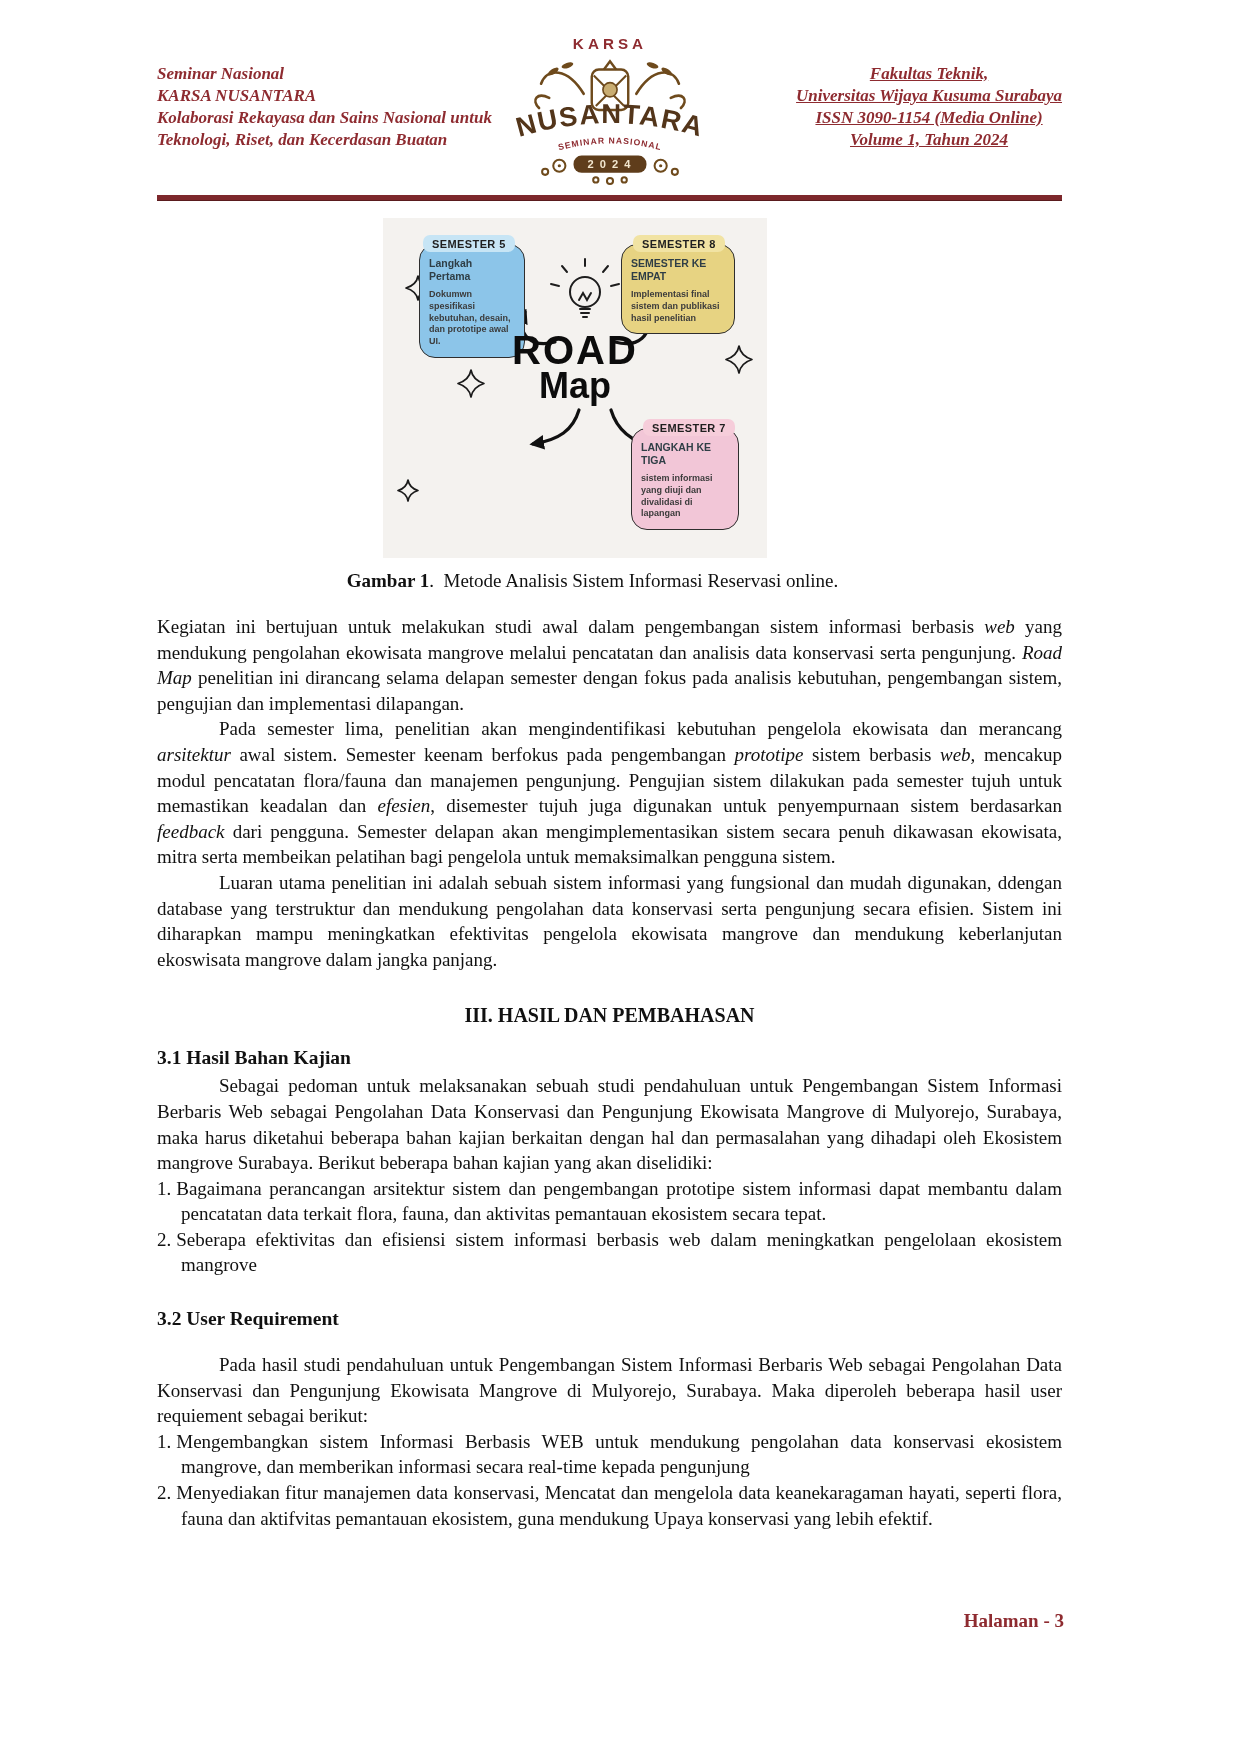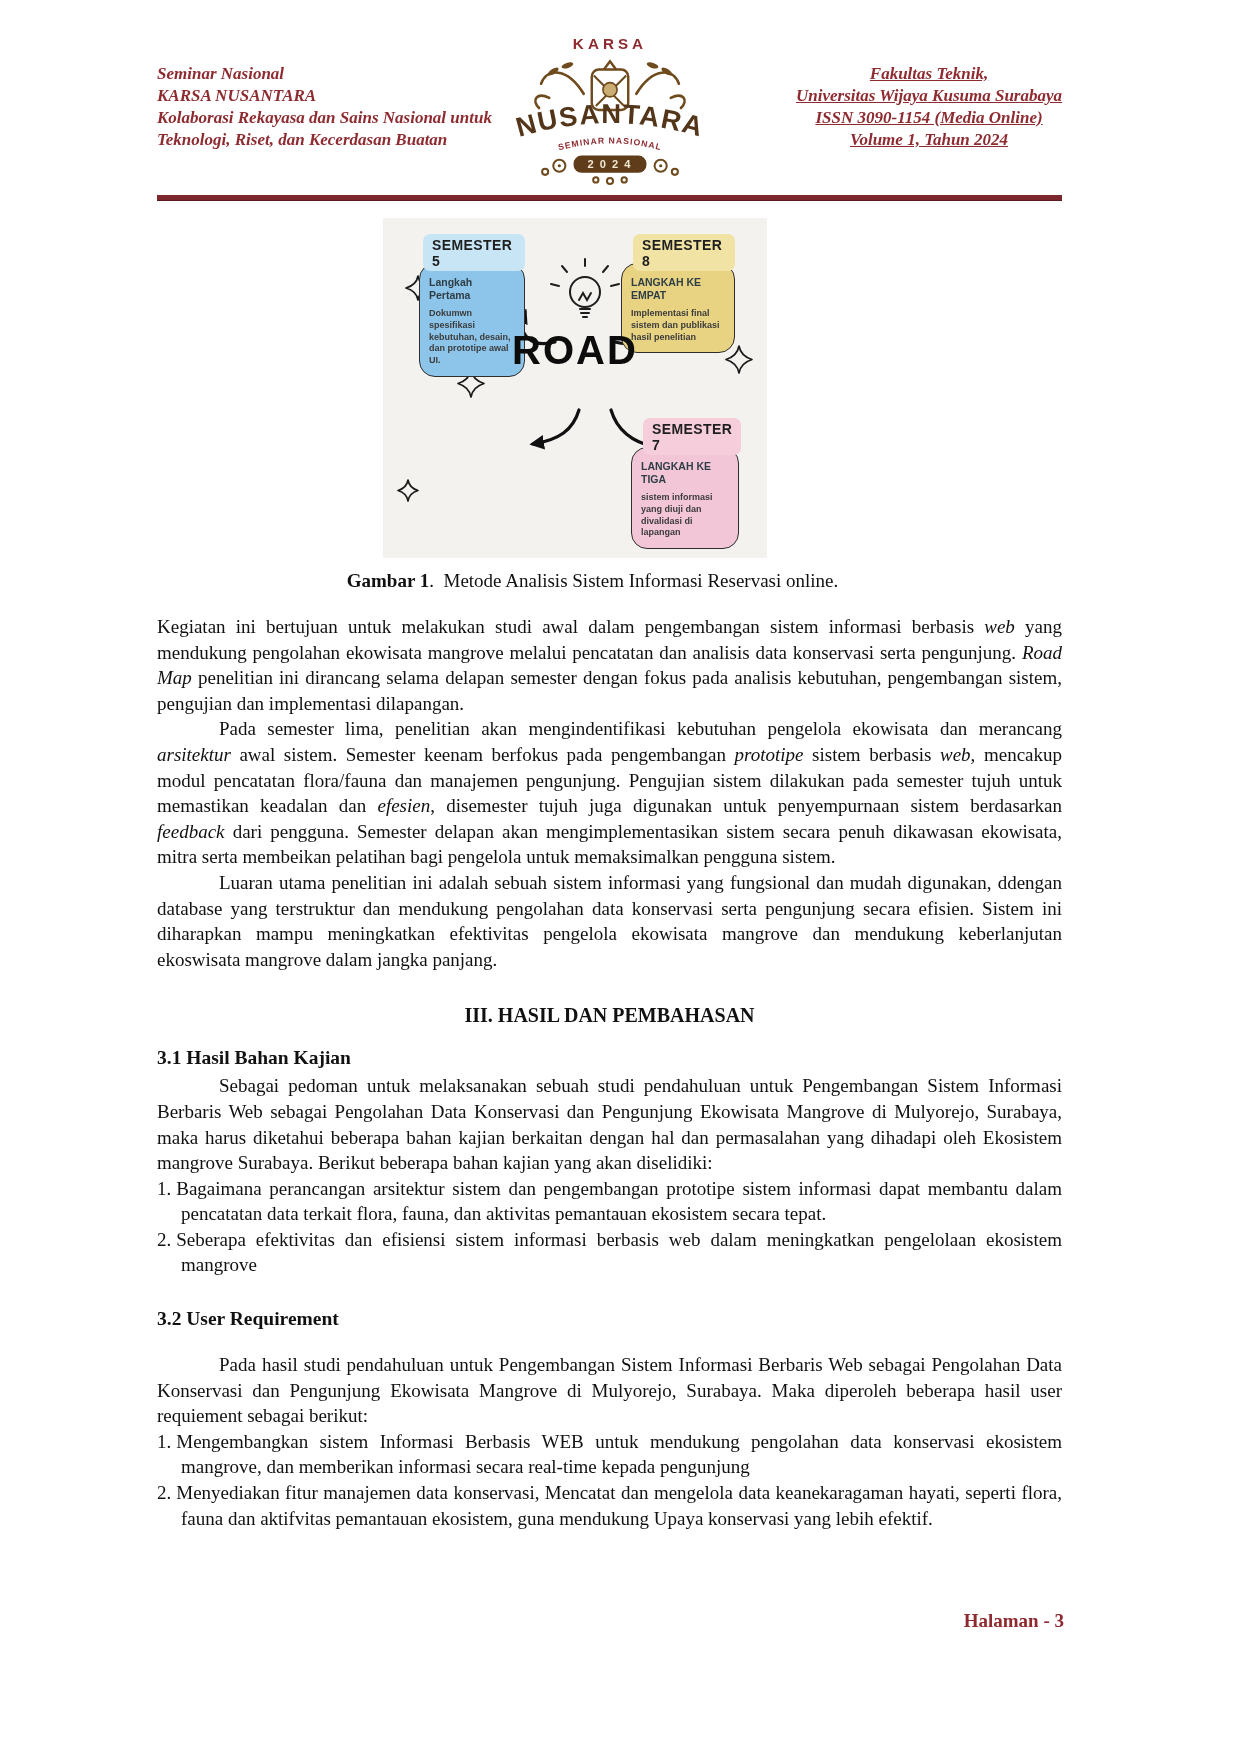--- a/index.html
+++ b/index.html
@@ -15,21 +15,21 @@
              font-size:17px;line-height:22px;color:#8e2b30;white-space:nowrap;text-decoration:underline;}
   .logo{position:absolute;left:50%;top:-22px;transform:translateX(-50%);width:210px;height:152px;}
   .rule{height:5px;background:#7d282c;margin-top:22px;border-bottom:1px solid #5a1b1e;}
 
   
   .fig-wrap{width:384px;margin-left:226px;margin-top:17px;}
   .fig{position:relative;width:384px;height:340px;background:#f4f2ef;}
   .fig-svg{position:absolute;left:0;top:0;z-index:1;}
   .sem{position:absolute;font-family:"Liberation Sans",sans-serif;z-index:2;}
   .pill{position:relative;z-index:3;display:inline-block;margin-left:12px;padding:3px 9px 2px;
-        border-radius:7px;font-weight:bold;font-size:14px;letter-spacing:.4px;color:#1f1f1f;}
+        border-radius:7px;font-weight:bold;font-size:11px;letter-spacing:.4px;color:#1f1f1f;}
   .bx{margin-top:-8px;border:1.6px solid #2e2e2e;border-radius:16px;padding:12px 9px 9px;color:#333;}
   .bx .t{font-weight:bold;font-size:10.5px;line-height:1.2;color:#2f3e46;}
   .bx .b{font-weight:bold;font-size:9px;line-height:1.3;margin-top:7px;color:#3c3c3c;}
   .s5 .pill{background:#c7e5f5;} .s5 .bx{background:#8cc5e9;margin-left:8px;}
   .s8 .pill{background:#f1e3a3;} .s8 .bx{background:#e7d382;}
   .s6 .pill{background:#e4efd5;} .s6 .bx{background:#b6d28d;}
   .s7 .pill{background:#f6cdda;} .s7 .bx{background:#f2c6d7;}
   .s5{left:28px;top:16px;width:114px;}
   .s8{left:238px;top:16px;width:114px;}
   .s6{left:32px;top:196px;width:108px;}
@@ -159,34 +159,35 @@
         <div class="sem s5">
           <div class="pill">SEMESTER 5</div>
           <div class="bx">
             <div class="t">Langkah Pertama</div>
             <div class="b">Dokumwn spesifikasi kebutuhan, desain, dan prototipe awal UI.</div>
           </div>
         </div>
         <div class="sem s8">
           <div class="pill">SEMESTER 8</div>
           <div class="bx">
-            <div class="t">LANGKAH KE EMPAT</div>
+            <div class="t">SEMESTER KE EMPAT</div>
             <div class="b">Implementasi final sistem dan publikasi hasil penelitian</div>
           </div>
         </div>
         <div class="sem s7">
           <div class="pill">SEMESTER 7</div>
           <div class="bx">
             <div class="t">LANGKAH KE TIGA</div>
             <div class="b">sistem informasi yang diuji dan divalidasi di lapangan</div>
           </div>
         </div>
 
         <div class="road">
           <div class="r1">ROAD</div>
+          <div class="r2">Map</div>
         </div>
       </div>
     </div>
 
     <div class="caption">
       <b>Gambar 1</b><span>.&nbsp; Metode Analisis Sistem Informasi Reservasi online.</span>
     </div>
 
     <div class="para p1"><span>Kegiatan ini bertujuan untuk melakukan studi awal dalam pengembangan sistem informasi berbasis </span><i>web</i><span> yang mendukung pengolahan ekowisata mangrove melalui pencatatan dan analisis data konservasi serta pengunjung. </span><i>Road Map</i><span> penelitian ini dirancang selama delapan semester dengan fokus pada analisis kebutuhan, pengembangan sistem, pengujian dan implementasi dilapangan.</span></div>
     <div class="para ind"><span>Pada semester lima, penelitian akan mengindentifikasi kebutuhan pengelola ekowisata dan merancang </span><i>arsitektur</i><span> awal sistem. Semester keenam berfokus pada pengembangan </span><i>prototipe</i><span> sistem berbasis </span><i>web,</i><span> mencakup modul pencatatan flora/fauna dan manajemen pengunjung. Pengujian sistem dilakukan pada semester tujuh untuk memastikan keadalan dan </span><i>efesien</i><span>, disemester tujuh juga digunakan untuk penyempurnaan sistem berdasarkan </span><i>feedback</i><span> dari pengguna. Semester delapan akan mengimplementasikan sistem secara penuh dikawasan ekowisata, mitra serta membeikan pelatihan bagi pengelola untuk memaksimalkan pengguna sistem.</span></div>

